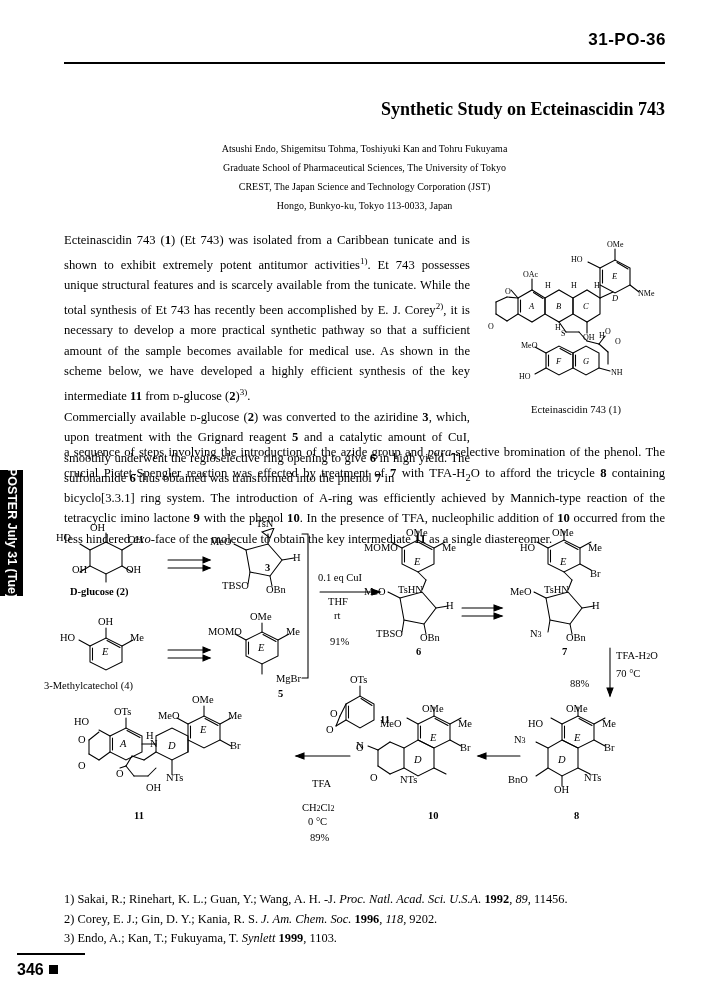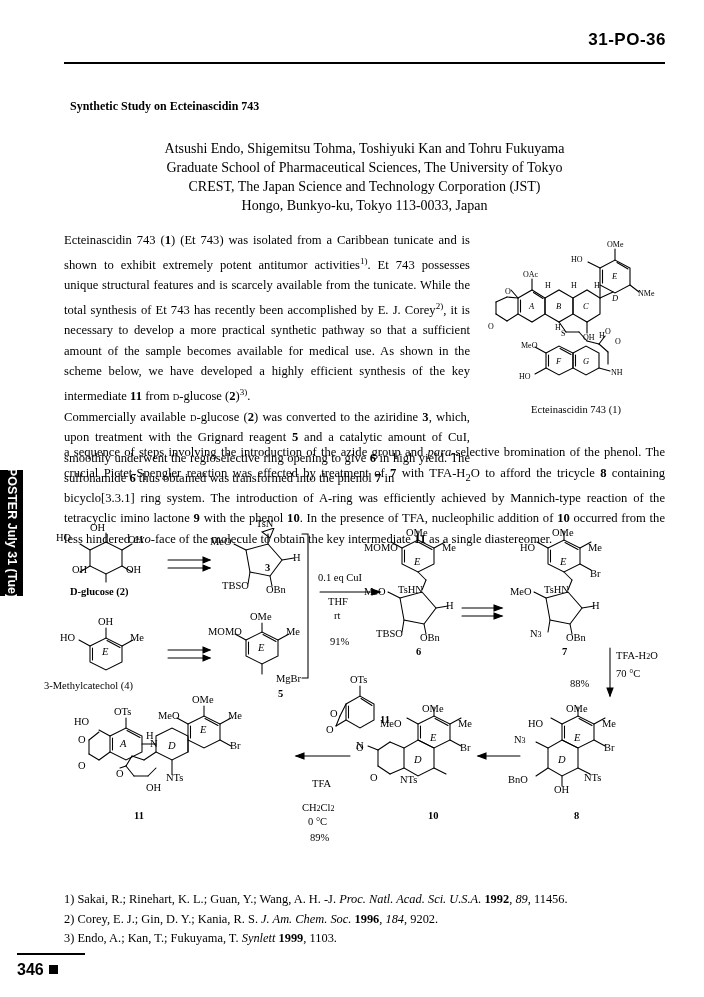--- a/index.html
+++ b/index.html
@@ -35,34 +35,34 @@
     position: absolute;
     left: 64px;
     top: 62px;
     width: 601px;
     height: 2px;
     background: #000;
   }
   
   .title {
     position: absolute;
-    left: 70px;
+    left: 64px;
     top: 99px;
     width: 601px;
-    text-align: left;
+    text-align: right;
     font-weight: bold;
-    font-size: 12px;
+    font-size: 18px;
   }
   .authors {
     position: absolute;
     left: 64px;
     top: 139px;
     width: 601px;
     text-align: center;
-    font-size: 14px;
+    font-size: 10px;
     line-height: 19px;
   }
   .authors div { white-space: nowrap; }
   
   .col-left {
     position: absolute;
     left: 64px;
     top: 230px;
     width: 406px;
     font-size: 12.6px;
@@ -555,21 +555,21 @@
     <div class="lbl" style="left:96px; top:202px;">H</div>
     <div class="lbl" style="left:100px; top:210px;">N</div>
     <div class="lbl" style="left:66px; top:240px;">O</div>
     <div class="lbl" style="left:96px; top:254px;">OH</div>
     <div class="lbl" style="left:116px; top:244px;">NTs</div>
     <div class="lbl lbl-b" style="left:84px; top:282px;">11</div>
   </div>
 
   <div class="refs">
     <div>1) Sakai, R.; Rinehart, K. L.; Guan, Y.; Wang, A. H. -J. <i>Proc. Natl. Acad. Sci. U.S.A.</i> <b>1992</b>, <i>89</i>, 11456.</div>
-    <div>2) Corey, E. J.; Gin, D. Y.; Kania, R. S. <i>J. Am. Chem. Soc.</i> <b>1996</b>, <i>184</i>, 9202.</div>
+    <div>2) Corey, E. J.; Gin, D. Y.; Kania, R. S. <i>J. Am. Chem. Soc.</i> <b>1996</b>, <i>118</i>, 9202.</div>
     <div>3) Endo, A.; Kan, T.; Fukuyama, T. <i>Synlett</i> <b>1999</b>, 1103.</div>
   </div>
 
   <div class="rule-bot"></div>
   <div class="page-num">
     <span>346</span><span class="sq"></span>
   </div>
 
   <div class="side-tab">
     <span>POSTER July 31 (Tue)</span>

